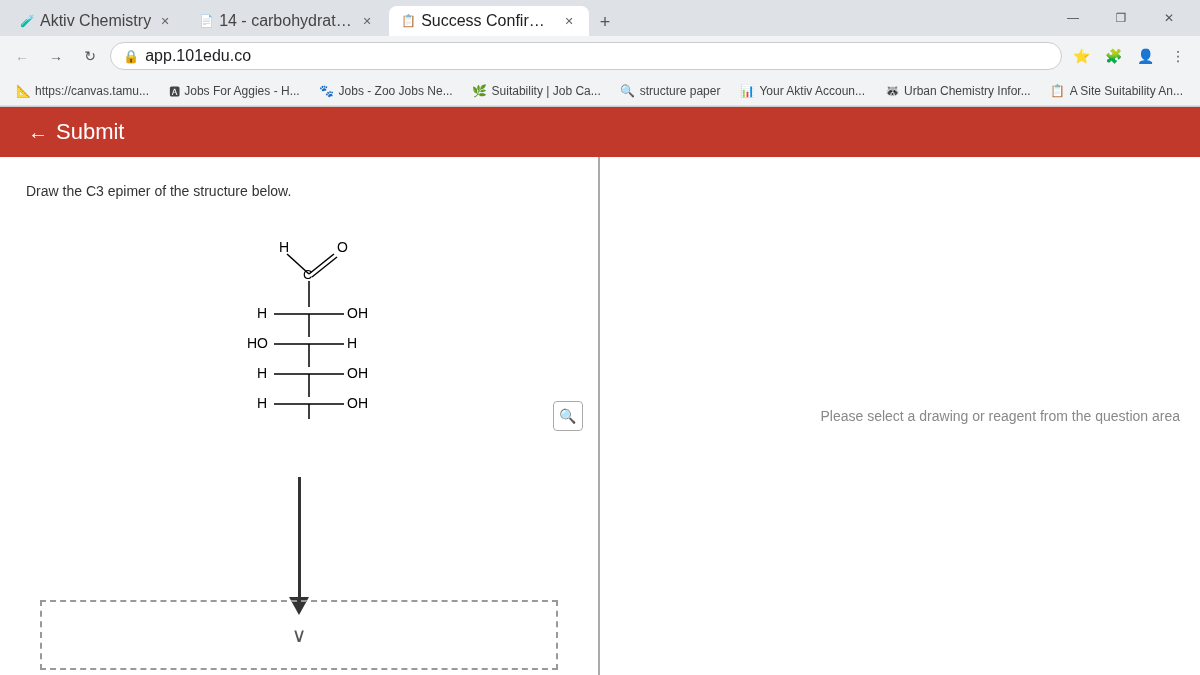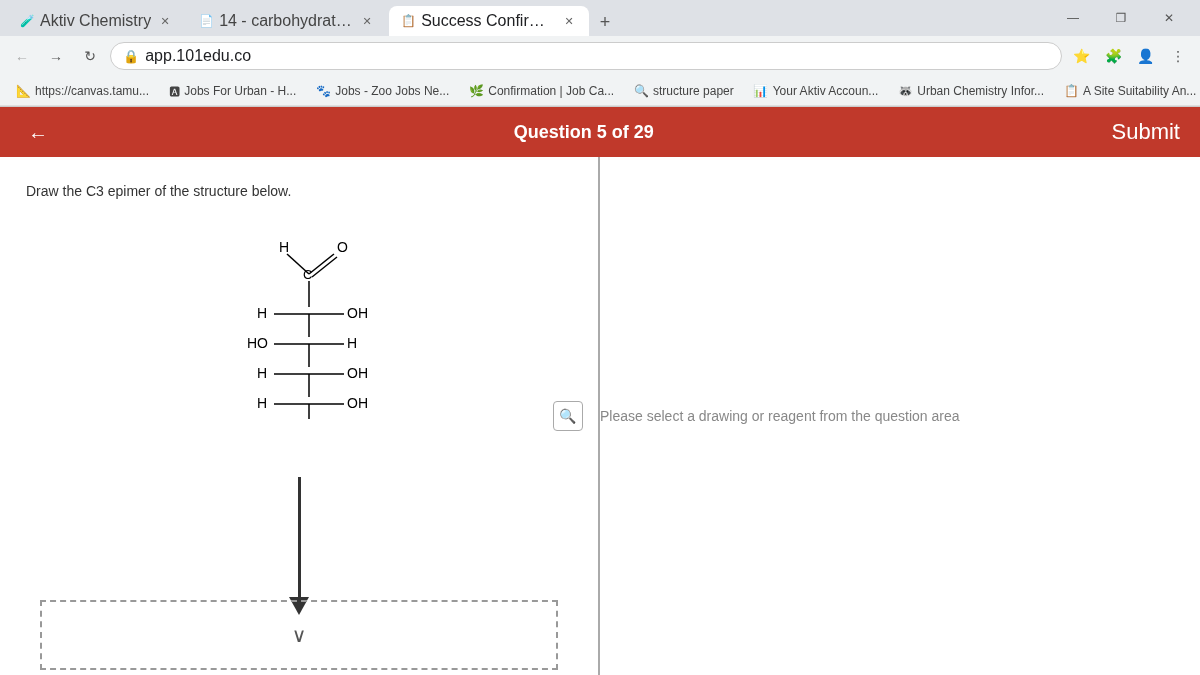--- a/index.html
+++ b/index.html
@@ -263,21 +263,22 @@
       display: flex; align-items: center; justify-content: center;
       cursor: pointer;
       background: #fff;
       font-size: 14px; color: #555;
     }
 
     .right-panel {
       width: 50%;
       display: flex;
       align-items: center;
-      justify-content: flex-start;
+      justify-content: flex-end;
+      padding: 20px;
     }
     .right-placeholder {
       font-size: 14px;
       color: #888;
     }
   </style>
 </head>
 <body>
 
 <div class="browser-chrome">
@@ -322,29 +323,29 @@
     </div>
   </div>
 
   <div class="bookmarks-bar">
     <div class="bookmark-item">
       <span class="bookmark-fav">📐</span>
       <span>https://canvas.tamu...</span>
     </div>
     <div class="bookmark-item">
       <span class="bookmark-fav">🅰</span>
-      <span>Jobs For Urban - H...</span>
+      <span>Jobs For Aggies - H...</span>
     </div>
     <div class="bookmark-item">
       <span class="bookmark-fav">🐾</span>
       <span>Jobs - Zoo Jobs Ne...</span>
     </div>
     <div class="bookmark-item">
       <span class="bookmark-fav">🌿</span>
-      <span>Confirmation | Job Ca...</span>
+      <span>Suitability | Job Ca...</span>
     </div>
     <div class="bookmark-item">
       <span class="bookmark-fav">🔍</span>
       <span>structure paper</span>
     </div>
     <div class="bookmark-item">
       <span class="bookmark-fav">📊</span>
       <span>Your Aktiv Accoun...</span>
     </div>
     <div class="bookmark-item">
@@ -356,21 +357,20 @@
       <span>A Site Suitability An...</span>
     </div>
 
   </div>
 </div>
 
 <div class="page-content">
 
   <div class="page-header">
     <span class="back-arrow">←</span>
-    <span class="question-title">Question 5 of 29</span>
     <button class="submit-btn">Submit</button>
   </div>
 
   <div class="question-area">
 
     <div class="left-panel">
       <p class="question-text">Draw the C3 epimer of the structure below.</p>
 
       <div class="chem-structure">
         <svg class="chem-svg" width="220" height="200" viewBox="0 0 220 200">

